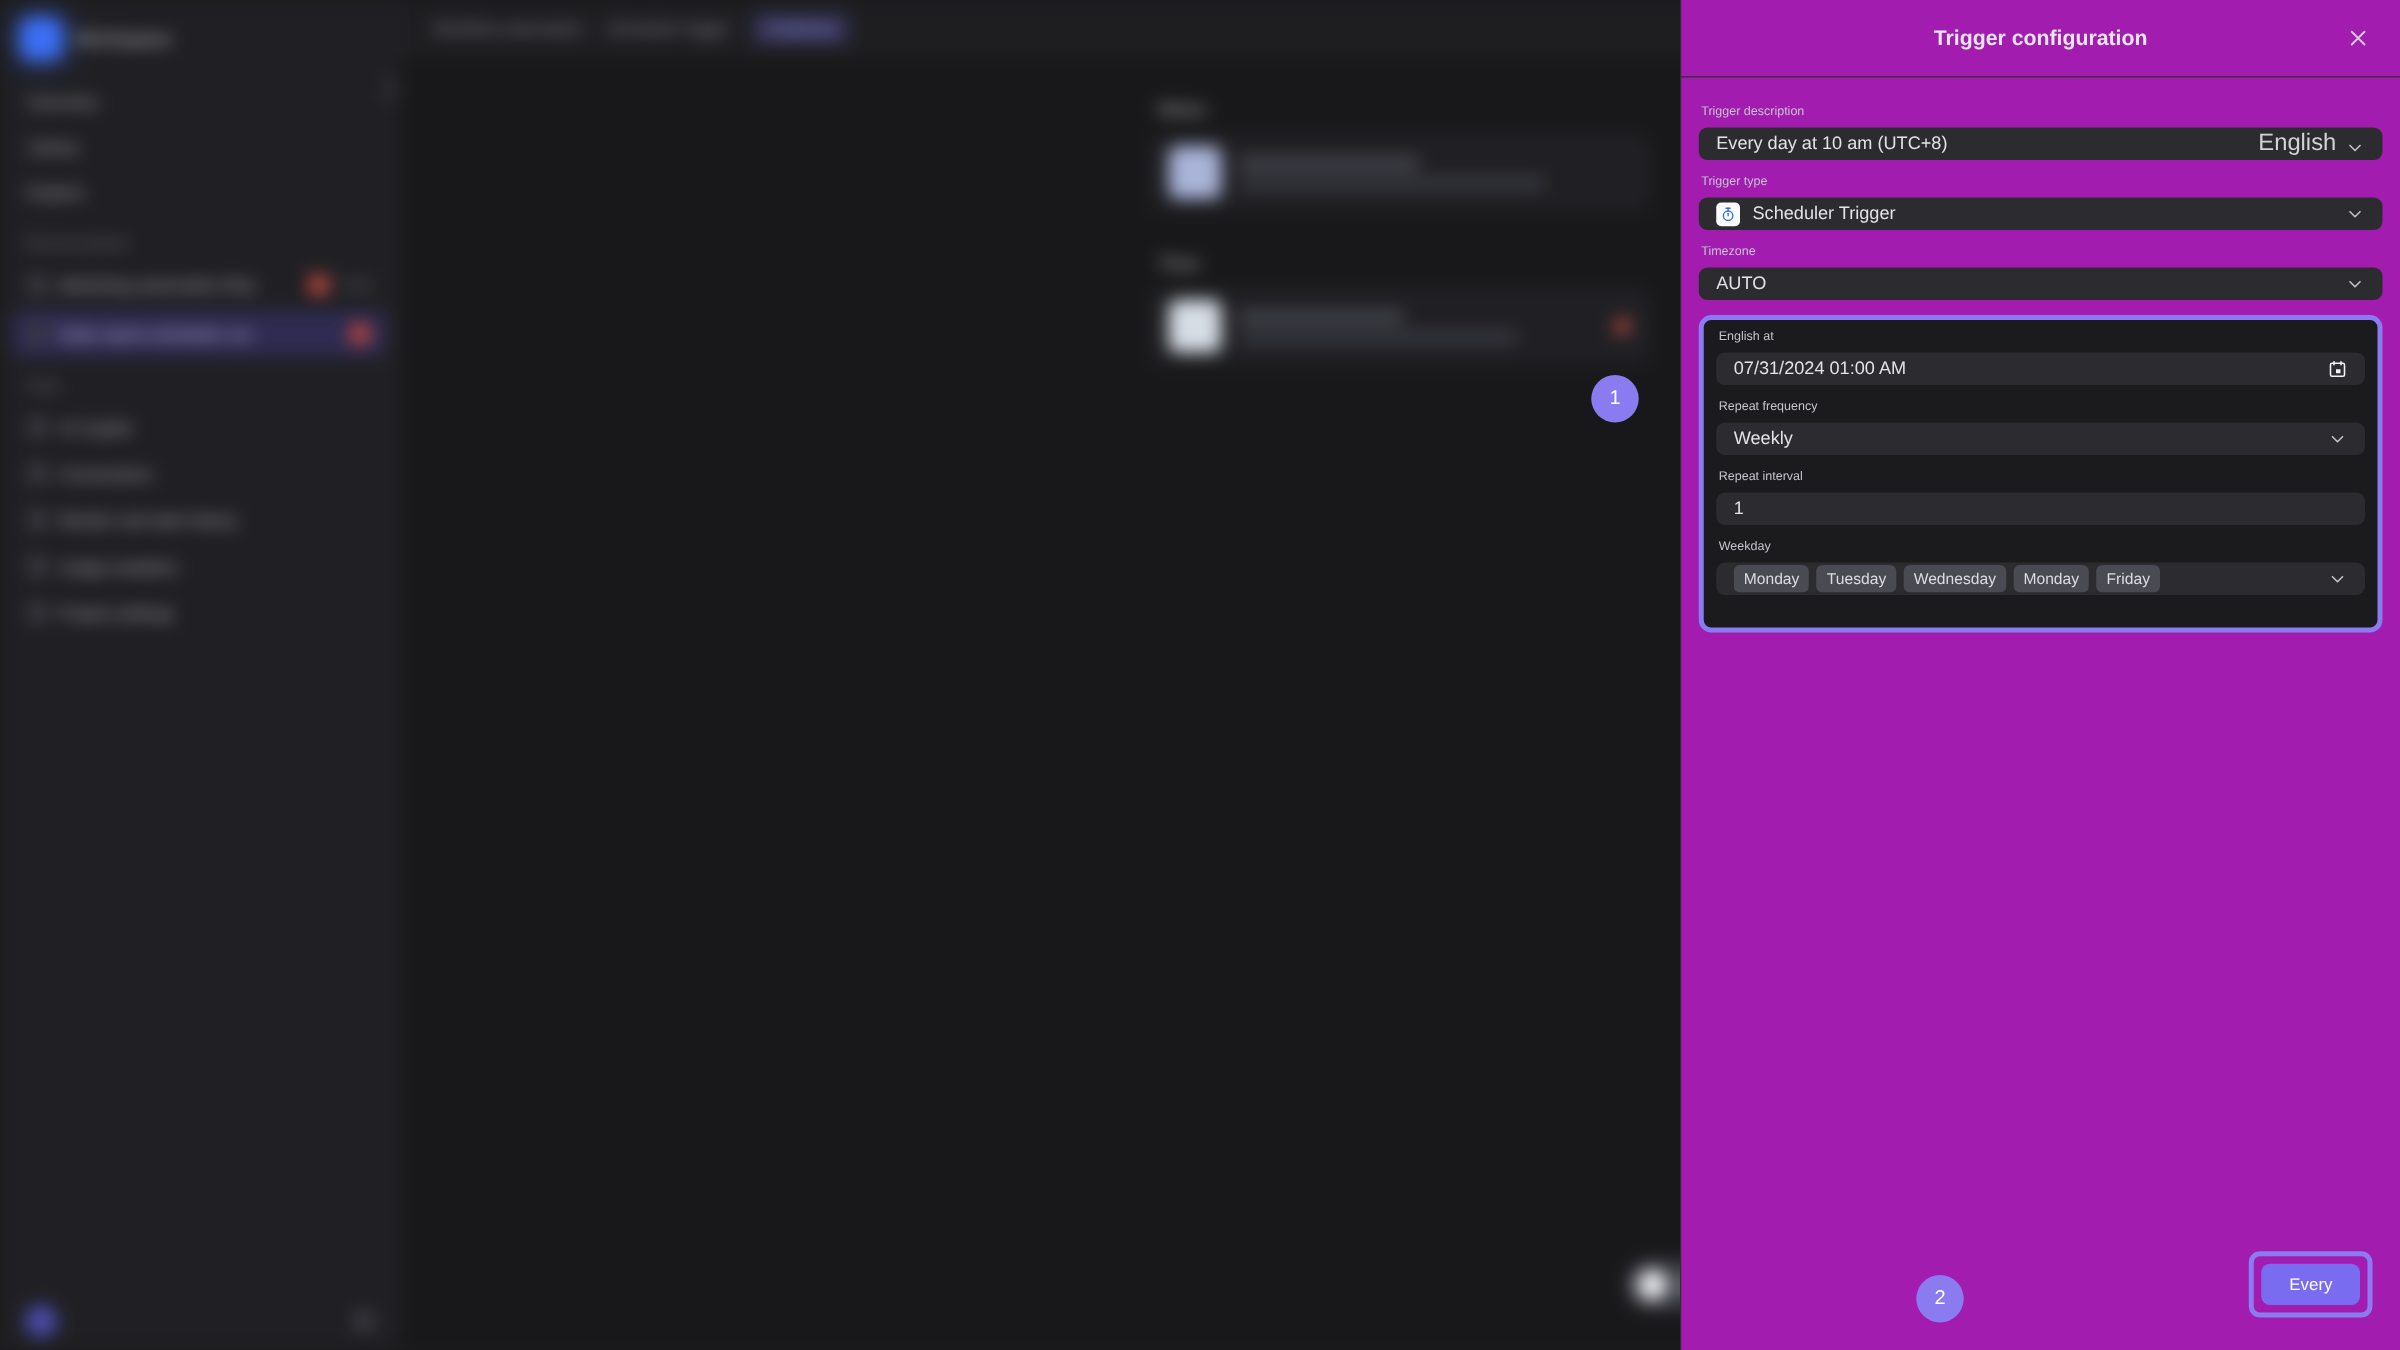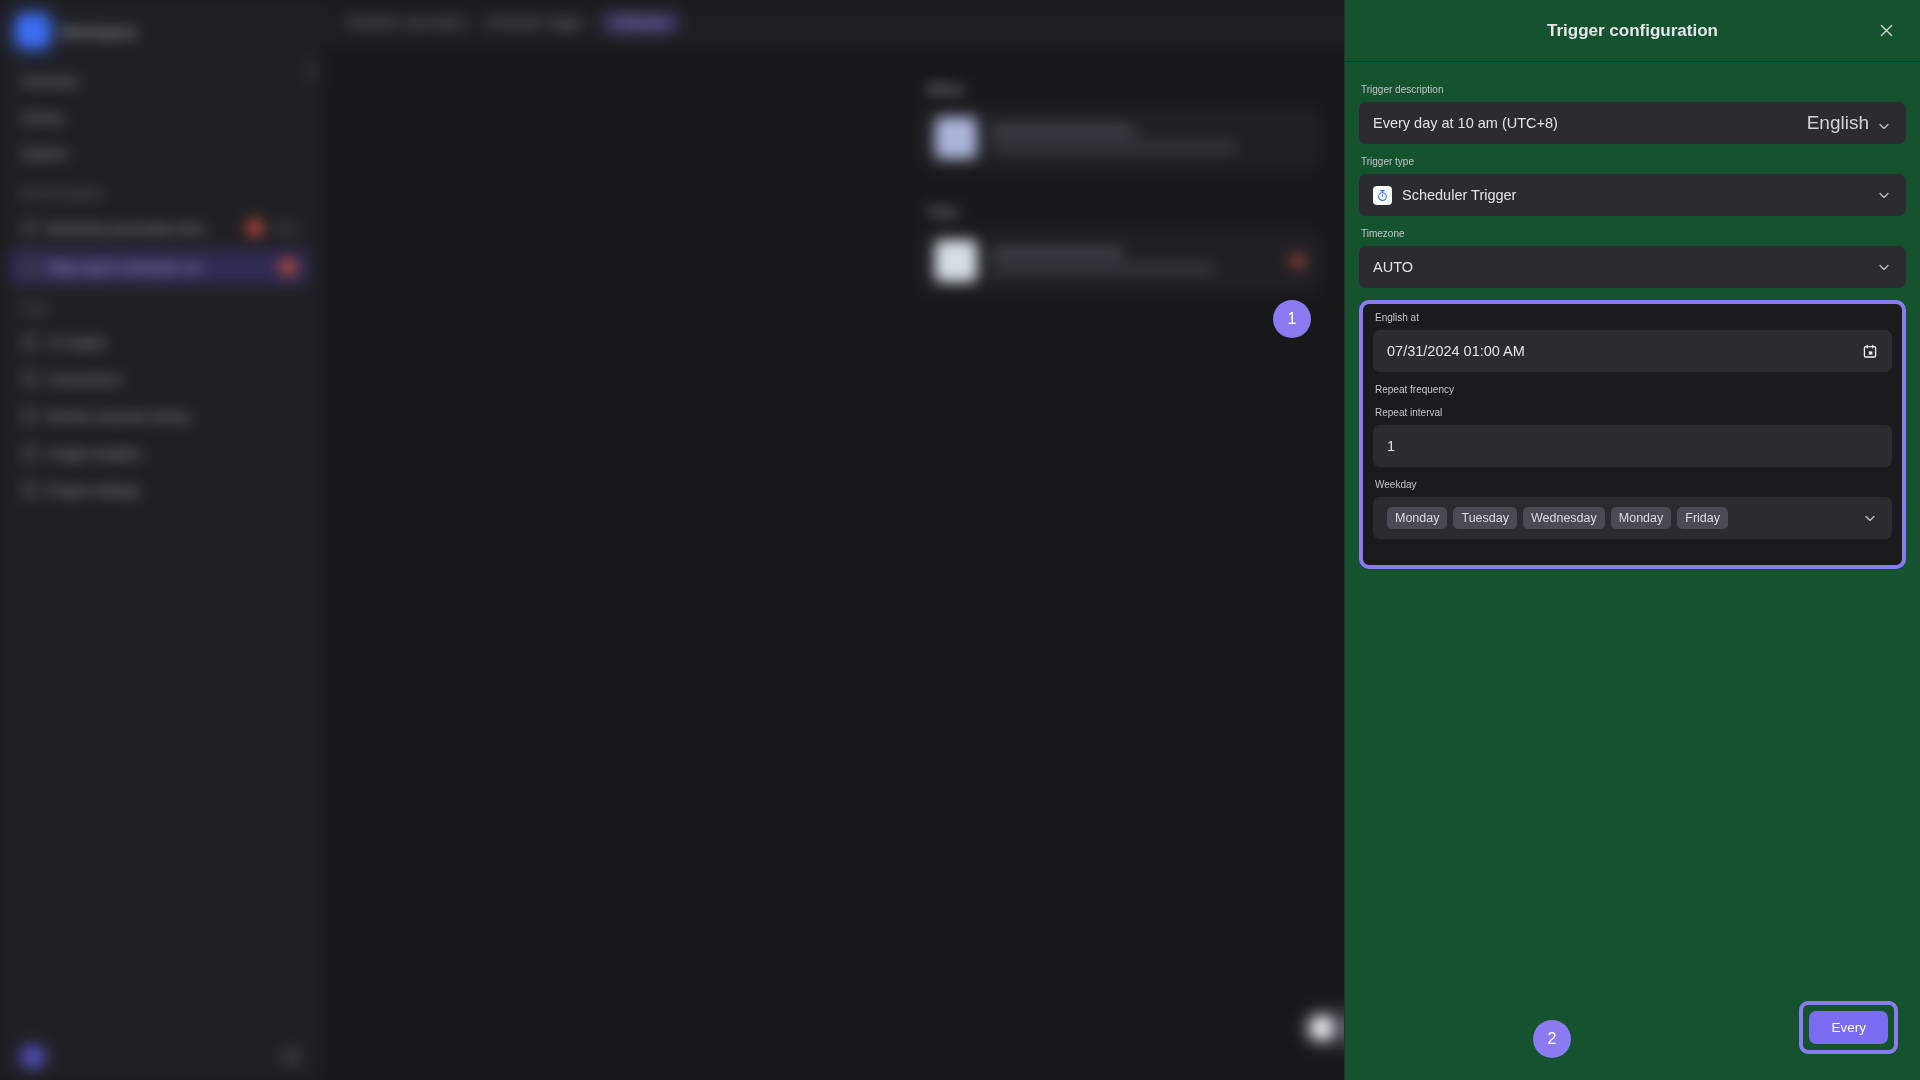--- a/index.html
+++ b/index.html
@@ -57,41 +57,41 @@
   .fp-main { width: 125px; height: 40px; border-radius: 20px; background: #3d3d45; display: flex; align-items: center; gap: 9px; padding-left: 10px; }
   .fp-dot { width: 24px; height: 24px; border-radius: 50%; background: #eaeaf0; }
   .fp-lbl { height: 9px; width: 56px; background: #8a8a95; border-radius: 4px; }
   .fp-side { height: 9px; width: 92px; background: #55555f; border-radius: 4px; }
 
   .collapse-btn { position: absolute; left: 306px; top: 60px; width: 20px; height: 22px; border-radius: 4px; background: #2a2a30; }
 
   
   .drawer {
     position: absolute; right: 0; top: 0; width: 576px; height: 1080px;
-    background: #14532d; border-left: 1px solid #2e2e33;
+    background: #a21caf; border-left: 1px solid #2e2e33;
     display: flex; flex-direction: column; z-index: 5;
   }
   .drawer-head {
     height: 62px; flex: none; position: relative;
     display: flex; align-items: center; justify-content: center;
     border-bottom: 1px solid #2c2c31;
   }
   .drawer-title { font-size: 17px; font-weight: 700; color: #e6e6ea; }
   .close-btn {
     position: absolute; right: 20px; top: 50%; transform: translateY(-50%);
     width: 28px; height: 28px; display: flex; align-items: center; justify-content: center;
     color: #cfcfd6; cursor: pointer;
   }
   .drawer-body { flex: 1; padding: 22px 14px 0; overflow: hidden; }
 
   .field { margin-bottom: 12px; }
   .field-label { font-size: 10px; color: #c4c4cc; margin-bottom: 7px; padding-left: 2px; }
   .control {
     position: relative; background: #2c2c30; border-radius: 7px;
-    height: 42px; display: flex; align-items: center; padding: 0 14px;
+    height: 26px; display: flex; align-items: center; padding: 0 14px;
     font-size: 14.5px; color: #e2e2e8;
   }
   .control .value { flex: 1; white-space: nowrap; overflow: hidden; text-overflow: ellipsis; }
   .chev { width: 16px; height: 16px; flex: none; color: #bdbdc6; }
   .lang-select { display: flex; align-items: flex-end; gap: 7px; font-size: 19px; color: #d2d2da; flex: none; }
   .tt-icon {
     width: 19px; height: 19px; border-radius: 4px; background: #fbfbfd; flex: none;
     display: flex; align-items: center; justify-content: center; margin-right: 10px;
   }
 
@@ -290,20 +290,26 @@
             <svg class="chev" viewBox="0 0 20 20" fill="none" stroke="#f2f2f6" stroke-width="1.6" stroke-linecap="round">
               <rect x="3" y="4.5" width="14" height="13" rx="1.6"></rect>
               <path d="M6.5 3 L6.5 6 M13.5 3 L13.5 6"></path>
               <rect x="8.5" y="10.5" width="4.5" height="4" fill="#f2f2f6" stroke="none"></rect>
             </svg>
           </div>
         </div>
 
         <div class="field">
           <div class="field-label">Repeat frequency</div>
+          <div class="control">
+            <span class="value">Weekly</span>
+            <svg class="chev" viewBox="0 0 20 20" fill="none" stroke="currentColor" stroke-width="1.7" stroke-linecap="round" stroke-linejoin="round">
+                <path d="M5 8 L10 13 L15 8"></path>
+              </svg>
+          </div>
         </div>
 
         <div class="field">
           <div class="field-label">Repeat interval</div>
           <div class="control">
             <span class="value">1</span>
           </div>
         </div>
 
         <div class="field">

